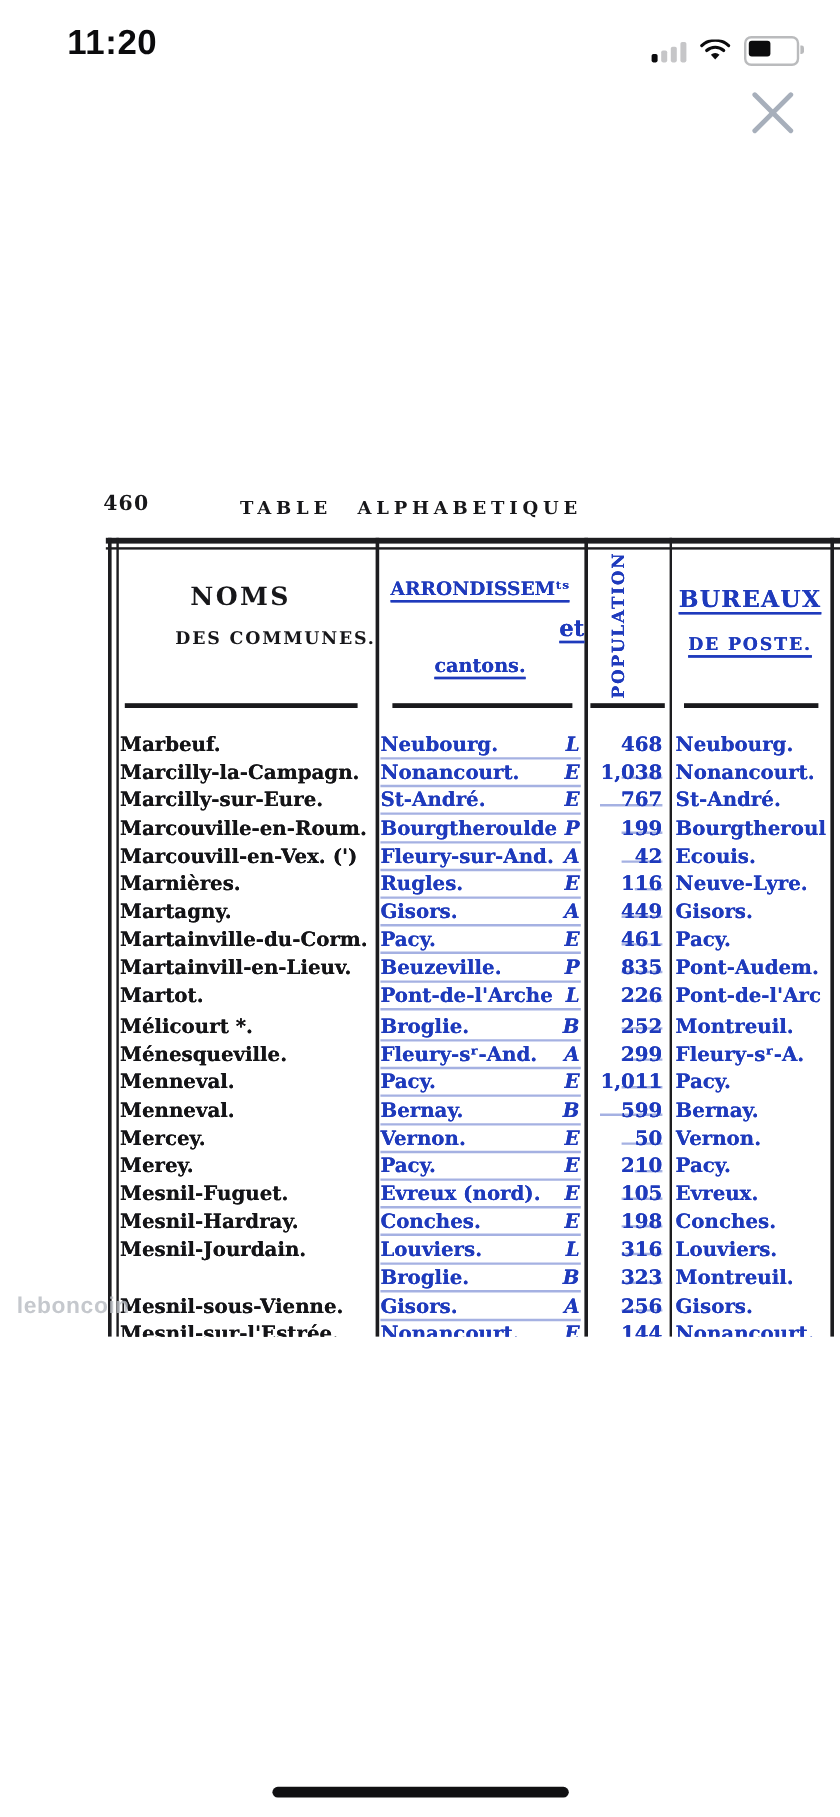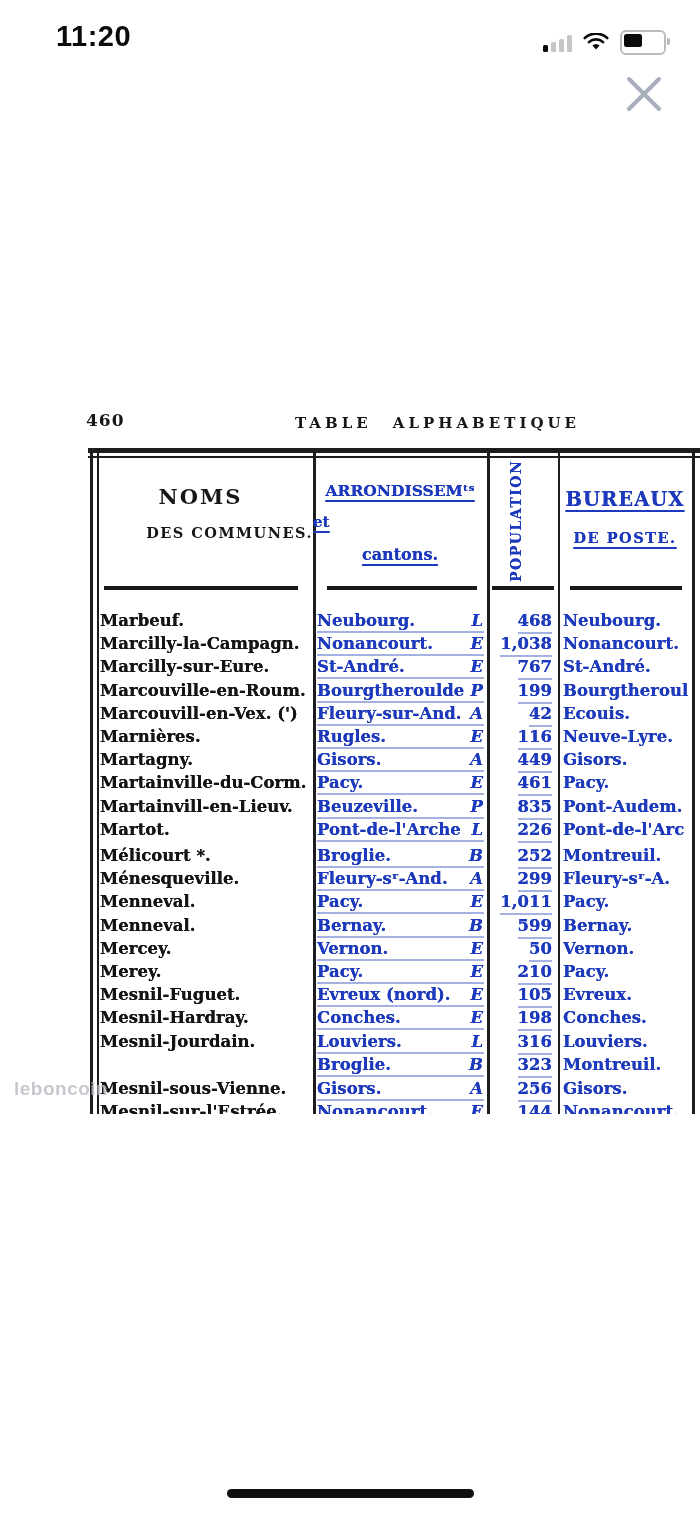--- a/index.html
+++ b/index.html
@@ -18,21 +18,21 @@
   .batt .fill{position:absolute;left:2px;top:2px;width:18px;height:13px;background:#0b0b0d;border-radius:2.5px;}
   .batt .nub{position:absolute;right:-6px;top:6px;width:3px;height:7px;background:#babbbd;border-radius:0 2px 2px 0;}
 
   
   .close-btn{position:absolute;left:618px;top:68px;width:52px;height:52px;cursor:pointer;}
 
   
   .scan{position:absolute;left:0;top:392px;width:700px;height:740px;background:#fff;
         font-family:"DejaVu Serif","Liberation Serif",serif;font-weight:700;color:#17171a;}
   .page-num{position:absolute;left:86px;top:18px;font-size:17px;letter-spacing:1px;}
-  .doc-title{position:absolute;left:200px;top:22px;width:380px;text-align:right;
+  .doc-title{position:absolute;left:200px;top:22px;width:380px;text-align:left;
              font-size:15px;letter-spacing:4px;word-spacing:12px;}
 
   .scan-table{position:absolute;left:88px;top:56px;width:612px;height:666px;overflow:hidden;}
   .bline{position:absolute;background:#1d1d20;}
   
   .tb1{left:0;top:0;width:612px;height:5px;}
   .tb2{left:0;top:8px;width:612px;height:2px;}
   
   .vl{top:0;height:666px;}
   .vl-l1{left:2px;width:3px;}
@@ -47,42 +47,42 @@
   .hd2{left:239px;width:150px;}
   .hd3{left:404px;width:62px;}
   .hd4{left:482px;width:112px;}
 
   .blue{color:#1e3abc;}
   .hu{text-decoration:underline;text-decoration-thickness:1.5px;text-underline-offset:4px;}
 
   .h-noms1{position:absolute;left:0;top:36px;width:225px;text-align:center;font-size:21px;letter-spacing:2px;}
   .h-noms2{position:absolute;left:0;top:76px;width:225px;text-align:right;font-size:14.5px;letter-spacing:1.5px;}
   .h-arr1{position:absolute;left:225px;top:33px;width:174px;text-align:center;font-size:15.5px;}
-  .h-arr2{position:absolute;left:225px;top:65px;width:174px;text-align:left;font-size:15px;}
+  .h-arr2{position:absolute;left:225px;top:65px;width:174px;text-align:right;font-size:19px;}
   .h-arr3{position:absolute;left:225px;top:97px;width:174px;text-align:center;font-size:16px;}
   .h-pop{position:absolute;left:420px;top:8px;width:28px;height:130px;
          writing-mode:vertical-rl;transform:rotate(180deg);
          font-size:14px;letter-spacing:1.5px;text-align:center;}
   .h-bur1{position:absolute;left:470px;top:40px;width:134px;text-align:center;font-size:19.5px;letter-spacing:1px;}
   .h-bur2{position:absolute;left:470px;top:81px;width:134px;text-align:center;font-size:14.5px;letter-spacing:1.5px;}
 
   
   .rows-group{position:absolute;left:0;width:612px;}
   .g1{top:162px;}
   .g2{top:397px;}
   .g3{top:630px;height:38px;overflow:hidden;}
   .row{position:relative;height:23.2px;font-size:16.5px;line-height:22px;white-space:nowrap;}
   .c-name{position:absolute;left:12px;top:0;width:212px;overflow:hidden;color:#141417;}
   .c-arr{position:absolute;left:229px;top:0;width:167px;height:21px;display:flex;
          justify-content:space-between;align-items:flex-start;
          border-bottom:2px solid rgba(40,70,185,.42);}
   .c-arr .letter{font-style:italic;padding-right:1px;}
   .c-pop{position:absolute;left:400px;top:0;width:64px;text-align:right;}
   .c-bur{position:absolute;left:475px;top:0;width:128px;overflow:hidden;}
-  .u{border-bottom:2px solid rgba(40,70,185,.42);padding-bottom:2px;}
+  .u{border-bottom:2px solid rgba(40,70,185,.42);padding-bottom:17px;}
   .scan .blue, .rows-group{text-shadow:0 0 .4px currentColor;}
 
   
   .watermark{position:absolute;left:2px;top:1078px;font-size:19px;font-weight:700;
              color:#b7bbc1;opacity:.8;letter-spacing:.5px;margin-left:12px;}
 
   
   .home-indicator{position:absolute;left:227px;top:1489px;width:247px;height:9px;
                   border-radius:5px;background:#101012;}
 </style>

